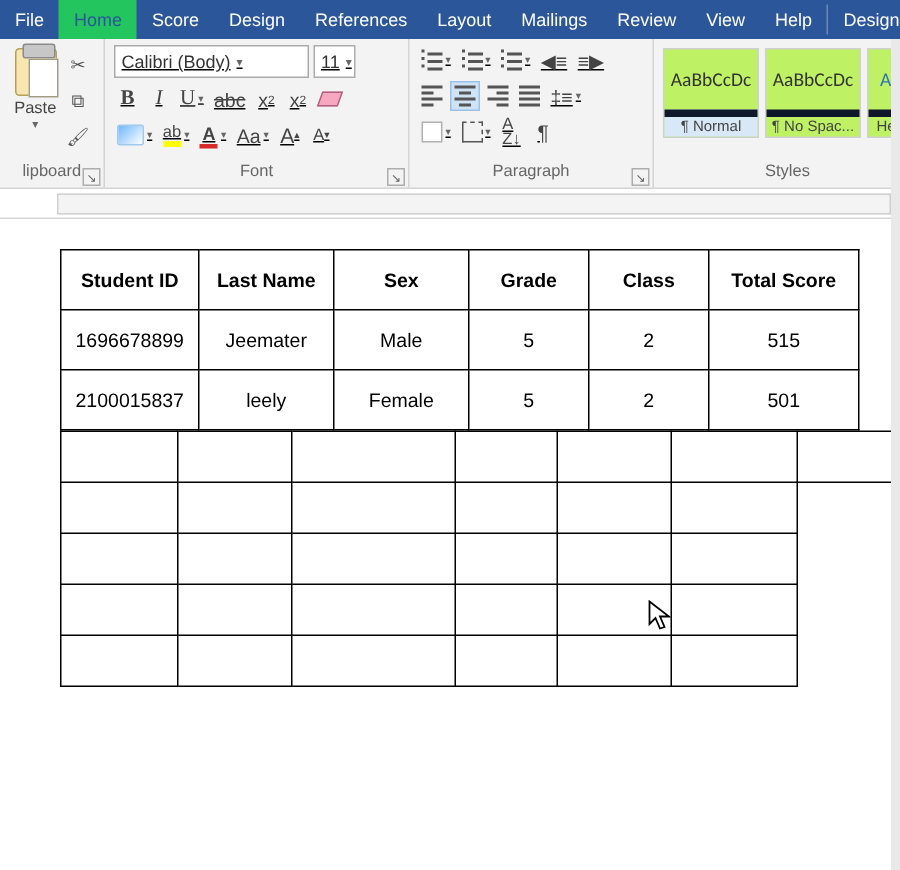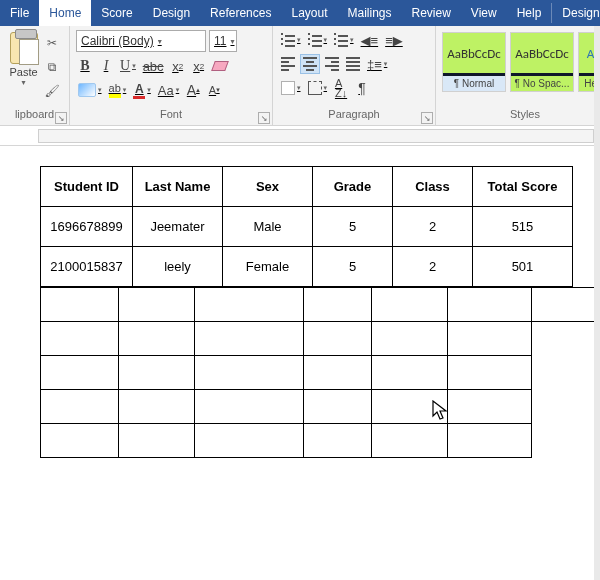--- a/index.html
+++ b/index.html
@@ -1,21 +1,21 @@
 <!DOCTYPE html>
 <html><head>
 <meta charset="utf-8">
 <style>
   * { box-sizing: border-box; margin: 0; padding: 0; }
   body { font-family: "Segoe UI", Tahoma, sans-serif; font-size: 12px; background: #fff; width: 600px; height: 580px; overflow: hidden; }
 
   
   .menubar { background: #2b579a; color: #fff; height: 26px; display: flex; align-items: stretch; }
   .menubar .tab { padding: 0 10px; display: flex; align-items: center; cursor: pointer; font-size: 12px; }
-  .menubar .tab.active { background: #ffffff; color: #2b579a; }
+  .menubar .tab.active { background: #22c55e; color: #2b579a; }
   .menubar .sep { border-left: 1px solid rgba(255,255,255,0.3); margin: 3px 0; }
 
   
   .ribbon { background: #f3f3f3; border-bottom: 1px solid #d4d4d4; height: 100px; position: relative; display: flex; }
 
   
   .group { border-right: 1px solid #d4d4d4; padding: 4px 6px 2px 6px; position: relative; display: flex; flex-direction: column; }
   .group-body { flex: 1; display: flex; }
   .group-label { text-align: center; font-size: 11px; color: #666; height: 16px; line-height: 14px; position: relative; }
   .group-launcher { position: absolute; right: 2px; bottom: 1px; width: 12px; height: 12px; border: 1px solid #adadad; font-size: 8px; color: #666; display: flex; align-items: center; justify-content: center; }
@@ -58,21 +58,21 @@
   .btn.selected { background: #cfe3f6; border: 1px solid #9ac1e6; }
   .shade-swatch { width: 14px; height: 14px; background: #fff; border: 1px solid #b0b0b0; }
   .border-ico { width: 14px; height: 14px; border: 1px solid #555; border-top-style: dashed; border-right-style: dashed; }
   .pilcrow { font-size: 14px; }
   .sort-ico { font-size: 11px; line-height: 10px; }
 
   
   .styles-body { display: flex; gap: 4px; padding-top: 2px; }
   .style-card { width: 64px; height: 60px; border: 1px solid #d0d0d0; background: #bef264; display: flex; flex-direction: column; }
   .style-prev { flex: 1; display: flex; align-items: center; justify-content: center; font-family: "Calibri","Segoe UI"; font-size: 13px; color: #333; }
-  .style-name { height: 18px; border-top: 3px solid #0f172a; font-size: 10px; color: #444; display: flex; align-items: center; justify-content: center; }
+  .style-name { height: 18px; border-top: 5px solid #0f172a; font-size: 10px; color: #444; display: flex; align-items: center; justify-content: center; }
   .style-name.sel { background: #d9e8f7; }
   .style-prev.blue { color: #2e74b5; }
 
   
   .ruler { height: 20px; background: #fff; border-bottom: 1px solid #d6d6d6; position: relative; }
   .ruler-in { position: absolute; left: 38px; right: 6px; top: 3px; height: 14px; background: #f4f4f4; border: 1px solid #cfcfcf; }
 
   
   .doc { background: #fff; padding: 20px 0 0 40px; }
   table.student { border-collapse: collapse; }

